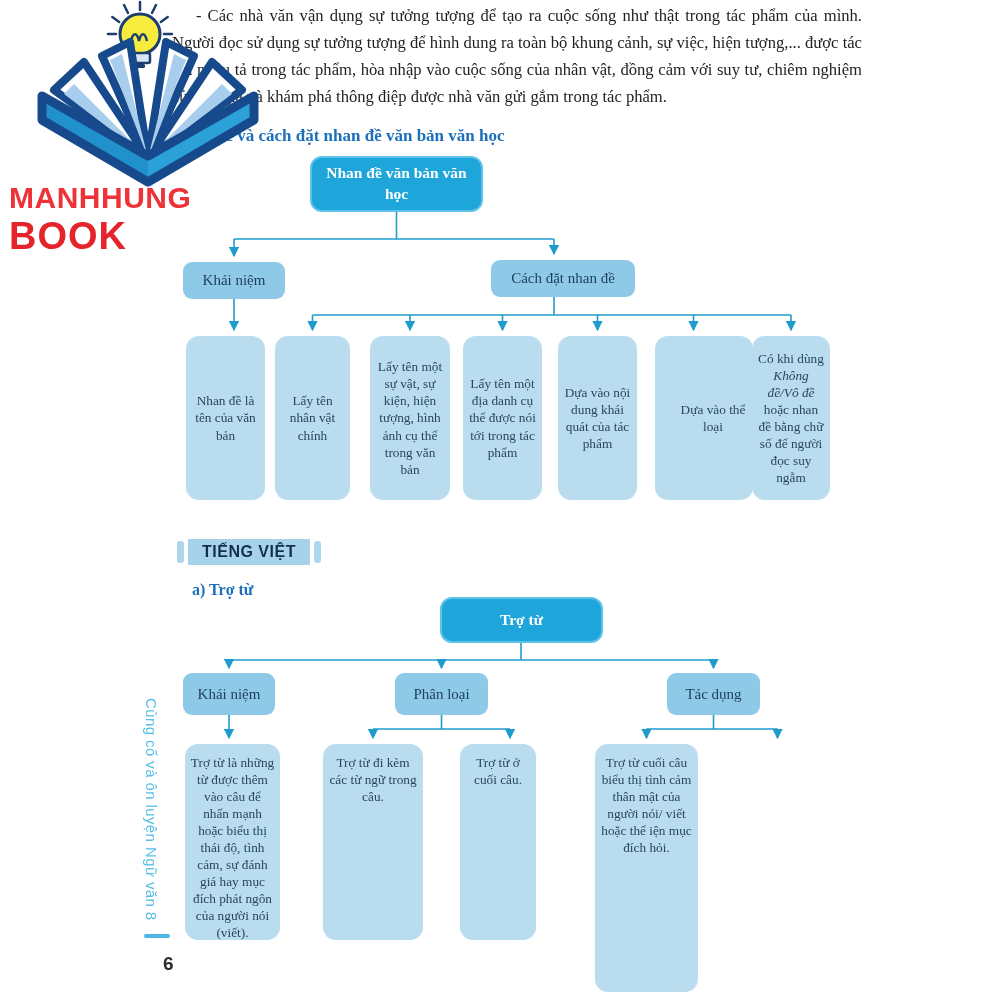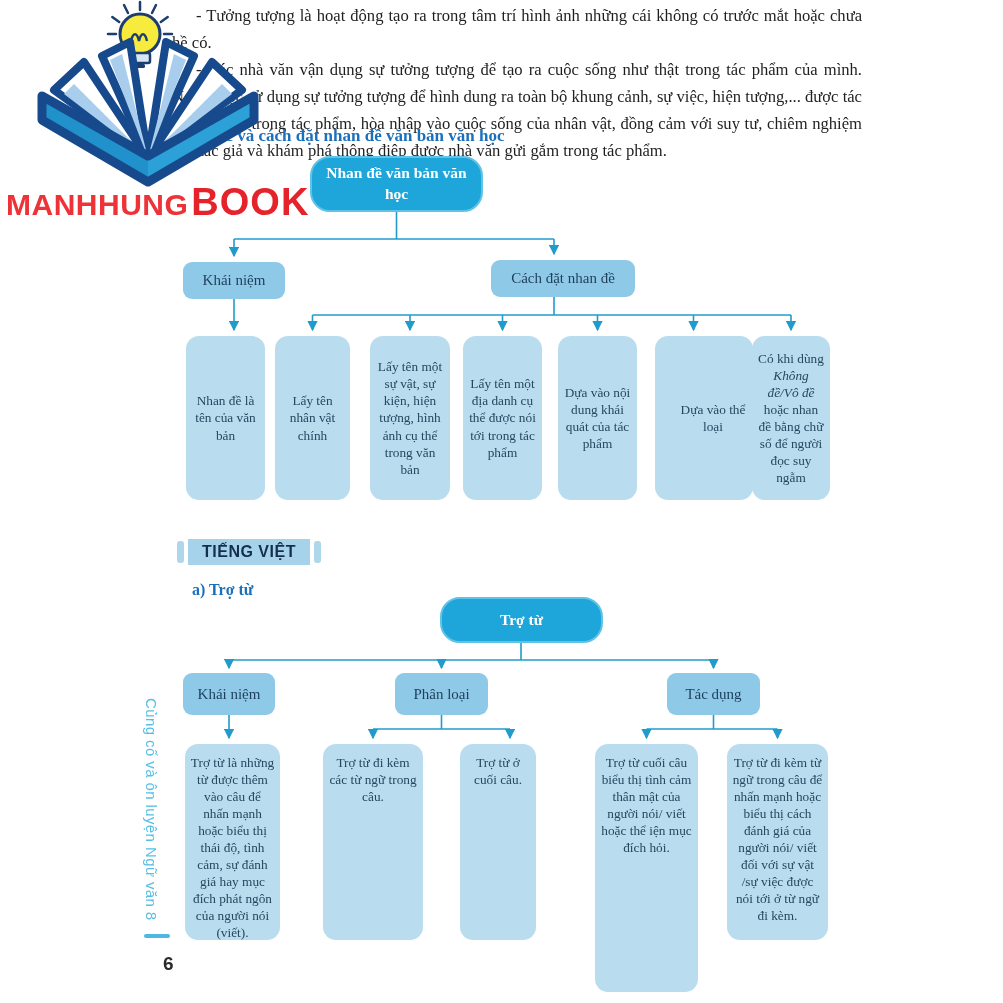--- a/index.html
+++ b/index.html
@@ -8,21 +8,21 @@
   .abs{position:absolute;}
 
   
   #intro{left:172px;top:2px;width:690px;font-size:16.6px;line-height:27px;text-align:justify;}
   #intro p{margin:0;text-indent:24px;}
   #section1-heading{left:172px;top:126px;font-size:17px;font-weight:bold;color:#1b6fbb;white-space:nowrap;}
 
   
   .box{display:flex;align-items:center;justify-content:center;text-align:center;
        font-family:"Liberation Serif",serif;box-sizing:border-box;}
-  .root-box{background:#1ea5da;border:2px solid #5fc2e7;border-radius:20px;
+  .root-box{background:#1ea5da;border:2px solid #5fc2e7;border-radius:12px;
             color:#ffffff;font-weight:bold;font-size:15.5px;line-height:1.35;padding:12px 14px;}
   .branch-box{background:#8fc9e8;border-radius:9px;color:#1d3f5c;font-size:15px;padding:2px 4px;}
   .leaf-box{background:#b9dcef;border-radius:13px;color:#27485f;font-size:13.3px;
             line-height:1.28;padding:6px 5px;}
   .leaf-top{align-items:flex-start;padding-top:10px;}
 
   
   #connectors{position:absolute;left:0;top:0;pointer-events:none;z-index:1;}
   #connectors path{stroke:#1f9ccc;stroke-width:1.6;fill:none;}
 
@@ -30,39 +30,38 @@
   #badge{left:177px;top:539px;display:flex;align-items:stretch;z-index:2;}
   #badge .bar{width:7px;background:#aed7ec;border-radius:3px;margin-top:2px;margin-bottom:2px;}
   #badge .core{background:#a6d3ea;margin:0 4px;padding:4px 14px;
                font-family:"Liberation Sans",sans-serif;font-weight:800;font-size:16px;
                letter-spacing:0.5px;color:#142f4e;}
   #sub-label{left:192px;top:581px;font-size:16px;font-weight:bold;color:#1b6fbb;}
 
   
   #logo-svg{left:0;top:0;z-index:10;}
   #brand{left:6px;top:181px;display:flex;align-items:baseline;z-index:11;
-         font-family:"Liberation Sans",sans-serif;white-space:nowrap;}
+         font-family:"Liberation Sans",sans-serif;white-space:nowrap;flex-direction:column;}
   #brand .b1{font-size:30px;font-weight:700;color:#ee3338;letter-spacing:0.5px;}
   #brand .b2{font-size:38px;font-weight:800;color:#e5232b;letter-spacing:1px;margin-left:3px;}
 
   
   #sidebar-text{left:160px;top:698px;transform-origin:0 0;transform:rotate(90deg);
                 white-space:nowrap;font-family:"Liberation Sans",sans-serif;
                 font-size:15px;color:#57bfe6;letter-spacing:0.4px;z-index:2;}
   #sidebar-dash{left:144px;top:934px;width:26px;height:4px;background:#4db8e4;border-radius:2px;}
   #page-num{left:163px;top:953px;font-family:"Liberation Sans",sans-serif;
             font-size:19px;font-weight:bold;color:#2a2a2a;}
 </style>
 </head>
 <body>
 
 <div id="page">
 
   <div id="intro" class="abs">
-    <p>- Tưởng tượng là hoạt động tạo ra trong tâm trí hình ảnh những cái không có trước mắt hoặc chưa hề có.</p>
     <p>- Các nhà văn vận dụng sự tưởng tượng để tạo ra cuộc sống như thật trong tác phẩm của mình. Người đọc sử dụng sự tưởng tượng để hình dung ra toàn bộ khung cảnh, sự việc, hiện tượng,... được tác giả miêu tả trong tác phẩm, hòa nhập vào cuộc sống của nhân vật, đồng cảm với suy tư, chiêm nghiệm của tác giả và khám phá thông điệp được nhà văn gửi gắm trong tác phẩm.</p>
   </div>
 
   <div id="section1-heading" class="abs">Nhan đề và cách đặt nhan đề văn bản văn học</div>
 
   <svg id="connectors" width="1003" height="1003">
     <defs>
       <marker id="arr" viewBox="0 0 8 8" refX="7" refY="4" markerWidth="6.5" markerHeight="6.5" orient="auto">
         <path d="M0,0 L8,4 L0,8 Z" style="fill:#1f9ccc;stroke:none;"></path>
       </marker>
@@ -122,21 +121,20 @@
 
   <div class="abs box root-box" style="left:440px;top:597px;width:163px;height:46px;">Trợ từ</div>
   <div class="abs box branch-box" style="left:183px;top:673px;width:92px;height:42px;">Khái niệm</div>
   <div class="abs box branch-box" style="left:395px;top:673px;width:93px;height:42px;">Phân loại</div>
   <div class="abs box branch-box" style="left:667px;top:673px;width:93px;height:42px;">Tác dụng</div>
 
   <div class="abs box leaf-box leaf-top" style="left:185px;top:744px;width:95px;height:196px;">Trợ từ là những từ được thêm vào câu để nhấn mạnh hoặc biểu thị thái độ, tình cảm, sự đánh giá hay mục đích phát ngôn của người nói (viết).</div>
   <div class="abs box leaf-box leaf-top" style="left:323px;top:744px;width:100px;height:196px;">Trợ từ đi kèm các từ ngữ trong câu.</div>
   <div class="abs box leaf-box leaf-top" style="left:460px;top:744px;width:76px;height:196px;">Trợ từ ở cuối câu.</div>
   <div class="abs box leaf-box leaf-top" style="left:595px;top:744px;width:103px;height:248px;">Trợ từ cuối câu biểu thị tình cảm thân mật của người nói/ viết hoặc thể iện mục đích hỏi.</div>
-  <div class="abs box leaf-box leaf-top" style="left:727px;top:744px;width:101px;height:196px;">Trợ từ đi kèm từ ngữ trong câu để nhấn mạnh hoặc biểu thị cách đánh giá của người nói/ viết đối với sự vật /sự việc được nói tới ở từ ngữ đi kèm.</div>
 
   <svg id="logo-svg" class="abs" width="300" height="230" viewBox="0 0 300 230">
 
     <g>
       <g stroke="#1c3e6e" stroke-width="2.5" stroke-linecap="round">
         <line x1="164" y1="34" x2="172" y2="34"></line>
         <line x1="160.8" y1="22" x2="167.7" y2="17"></line>
         <line x1="152" y1="13" x2="156" y2="5"></line>
         <line x1="140" y1="10" x2="140" y2="2"></line>
         <line x1="128" y1="13" x2="124" y2="5"></line>

